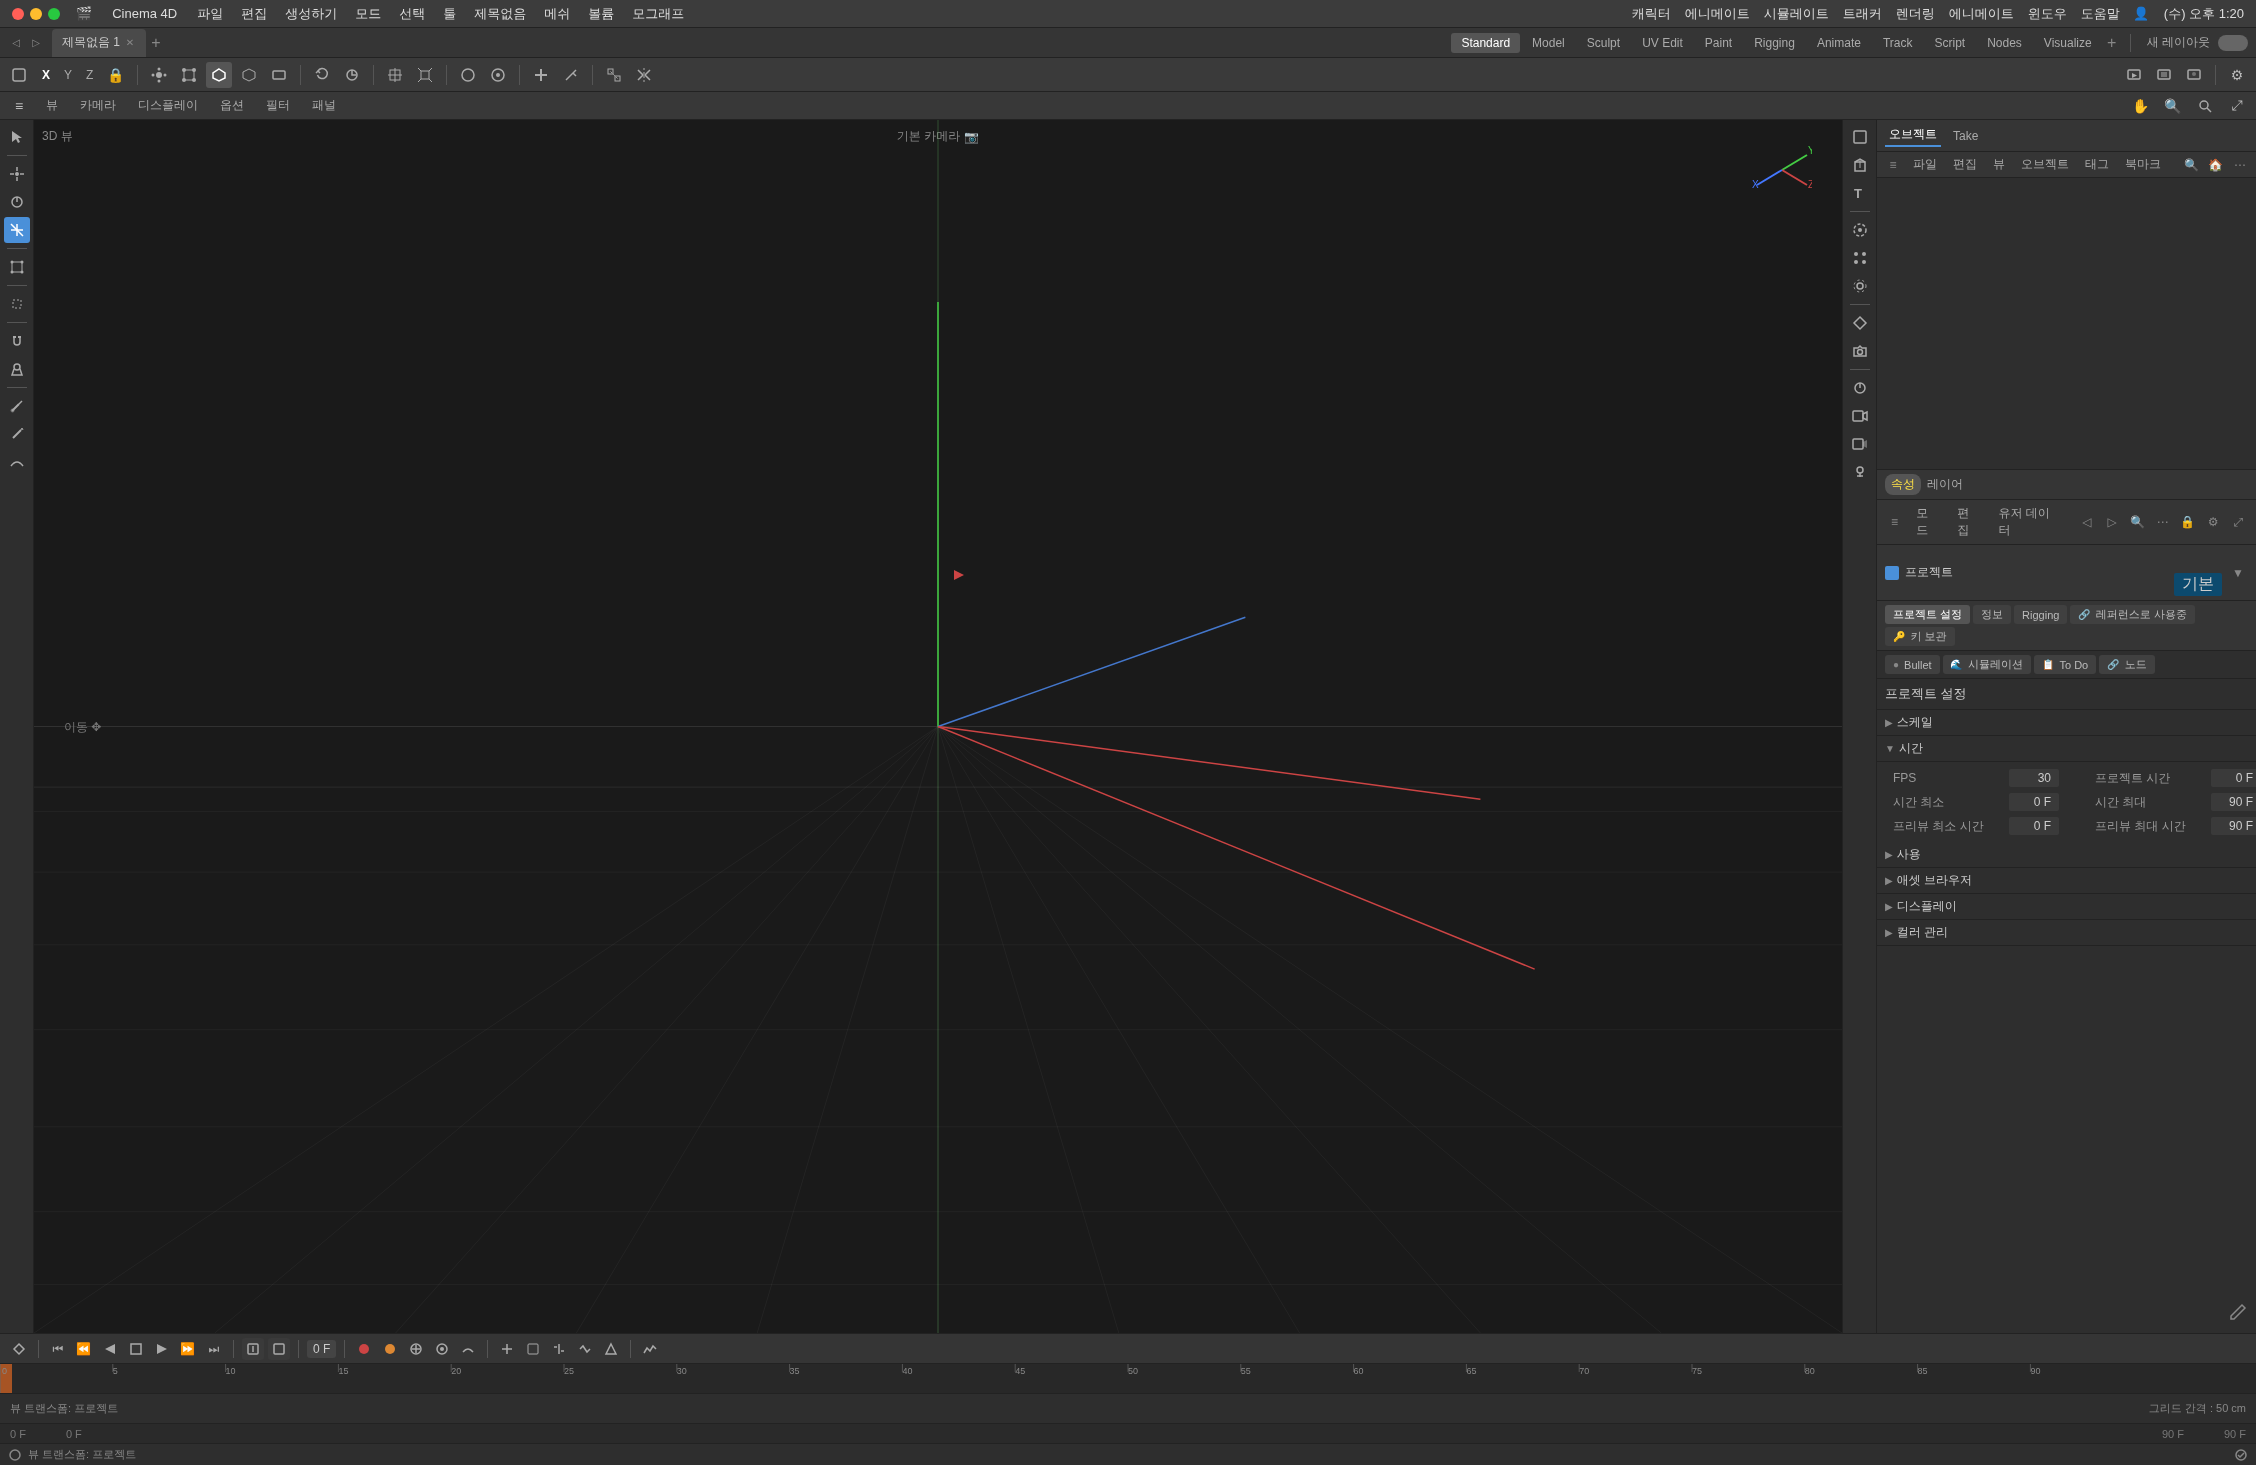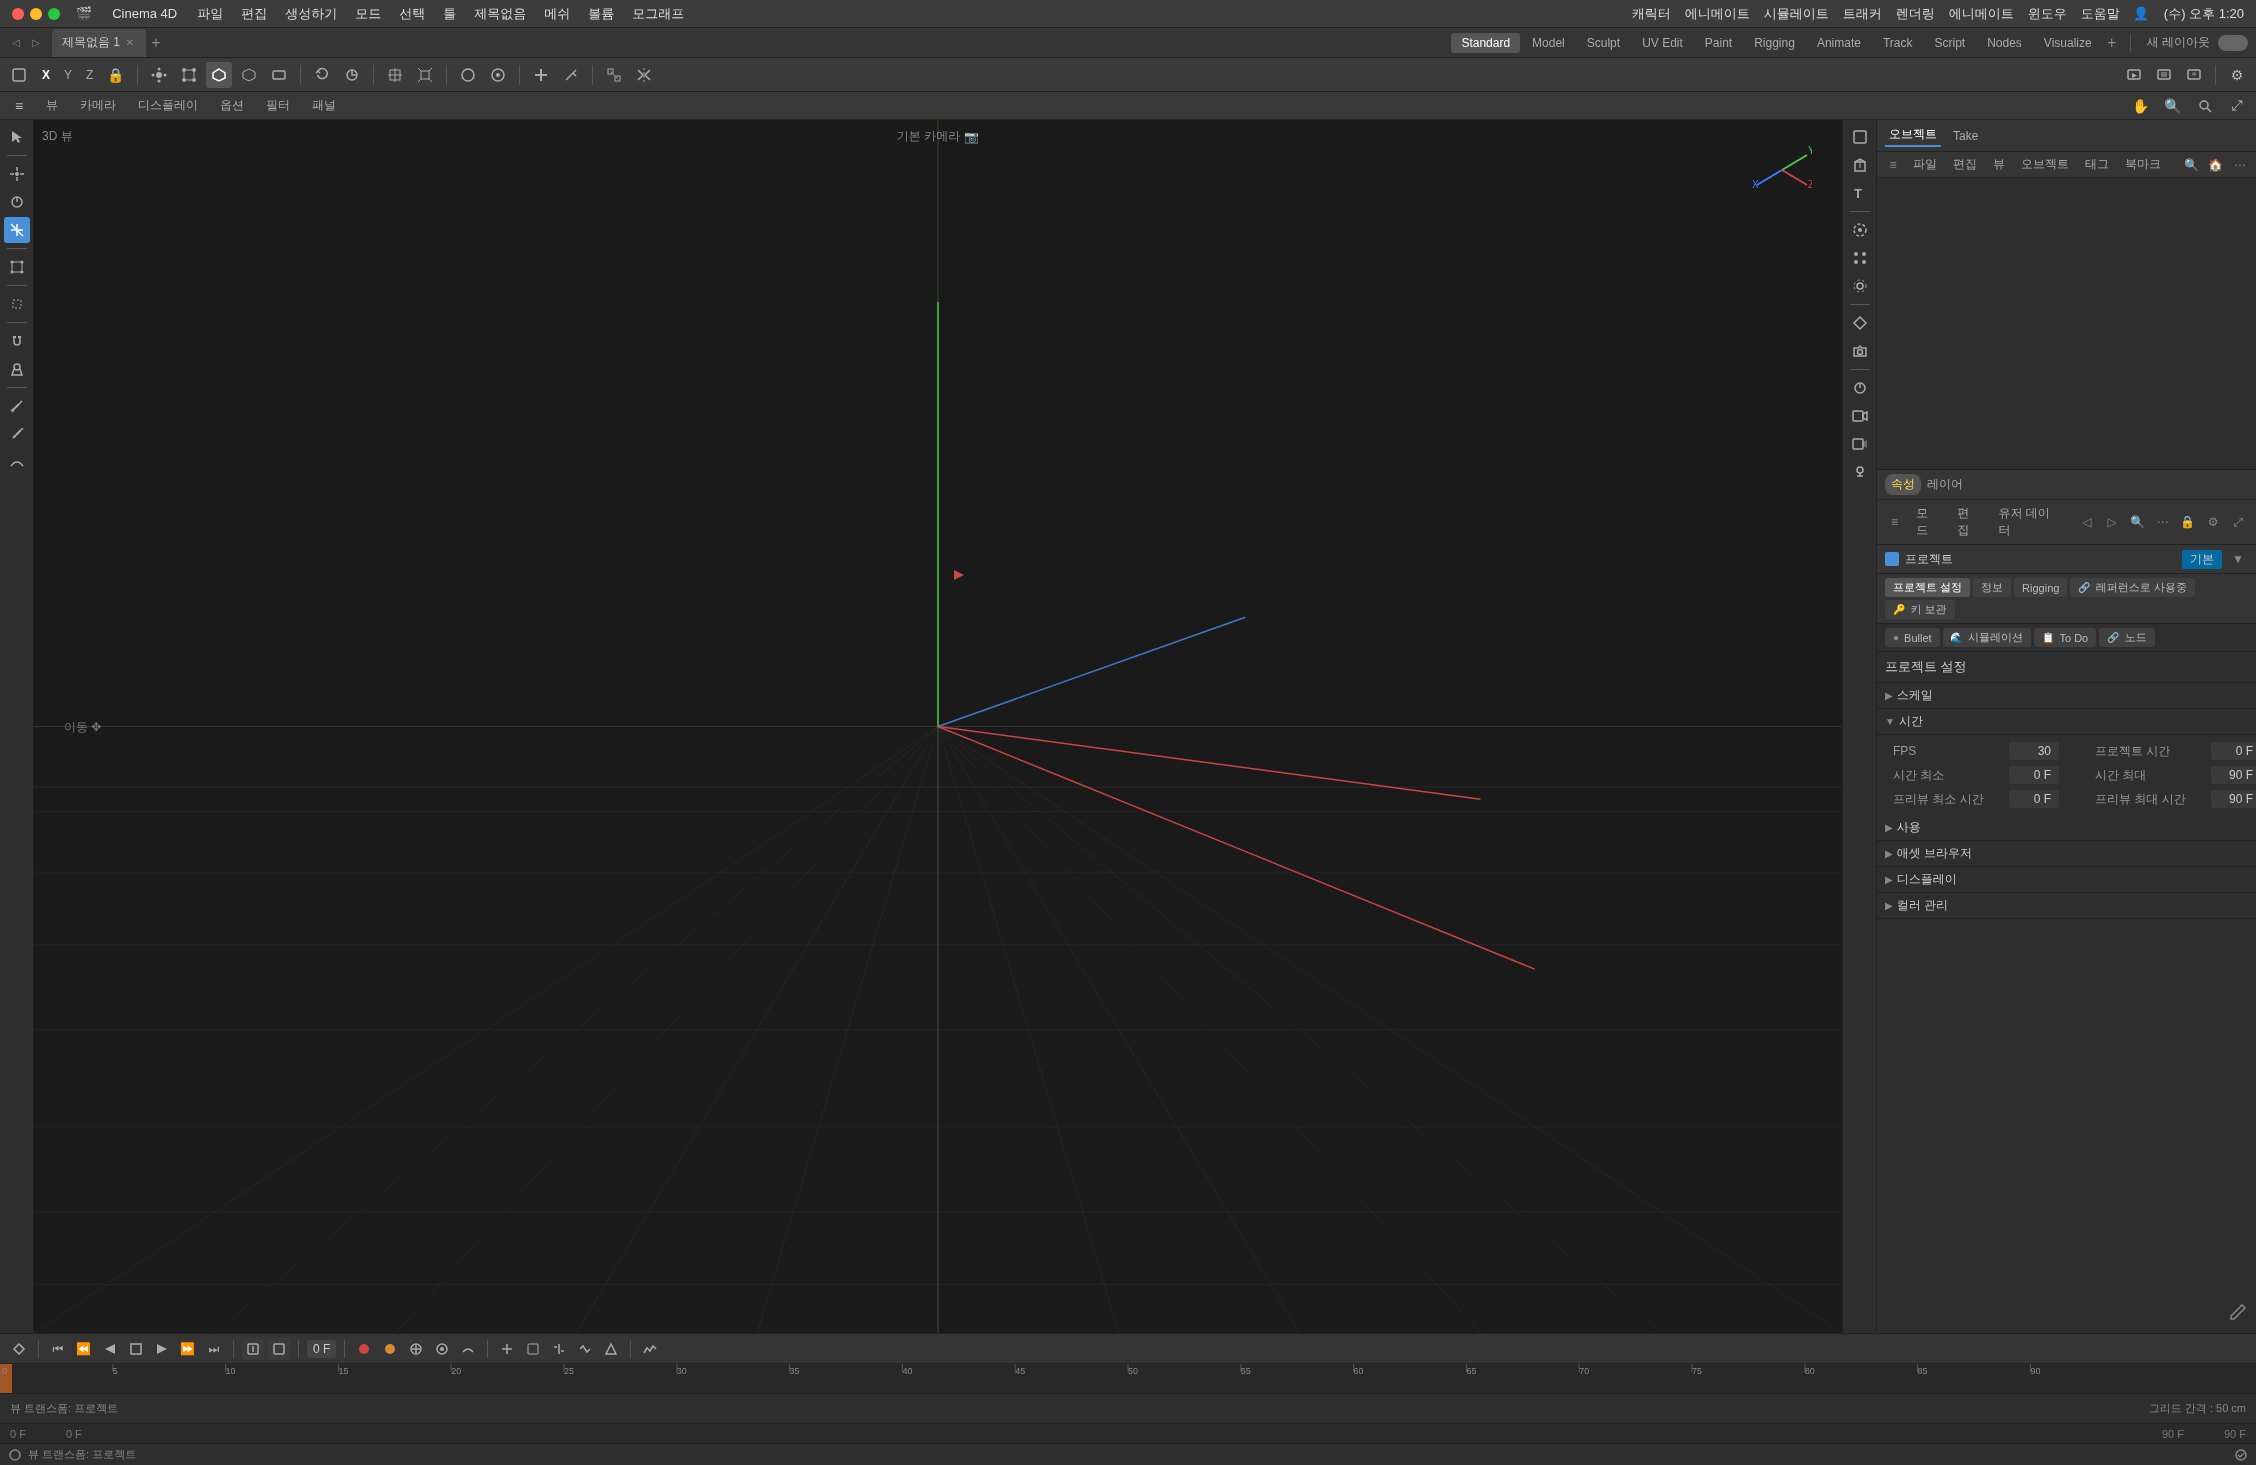--- a/index.html
+++ b/index.html
@@ -167,21 +167,21 @@
       font-size: 12px; color: #777;
     }
 
     
     .axis-indicator { position: absolute; right: 30px; top: 20px; width: 60px; height: 60px; }
 
     
     .project-bar { display: flex; align-items: center; padding: 4px 8px; background: #353535; border-bottom: 1px solid #222; gap: 6px; }
     .project-icon { width: 14px; height: 14px; background: #4a90d9; border-radius: 2px; flex-shrink: 0; }
     .project-name { font-size: 12px; color: #ccc; flex: 1; }
-    .project-dropdown { font-size: 12px; color: #ccc; background: #0369a1; padding: 1px 8px; border-radius: 2px; }
+    .project-dropdown { font-size: 16px; color: #ccc; background: #0c4a6e; padding: 1px 8px; border-radius: 2px; margin-top: 24px; }
 
     .prop-field-row { display: flex; align-items: center; padding: 3px 8px; gap: 16px; }
     .prop-field-label { font-size: 12px; color: #999; width: 100px; flex-shrink: 0; }
     .prop-field-value { font-size: 12px; color: #ccc; background: #3a3a3a; padding: 2px 8px; border-radius: 2px; flex: 1; text-align: right; }
     .panel-icon-btn { width: 20px; height: 20px; display: flex; align-items: center; justify-content: center; color: #888; font-size: 12px; cursor: pointer; }
   </style>
 </head>
 <body style="display: flex; flex-direction: column;">
 
 <div id="title-bar">

